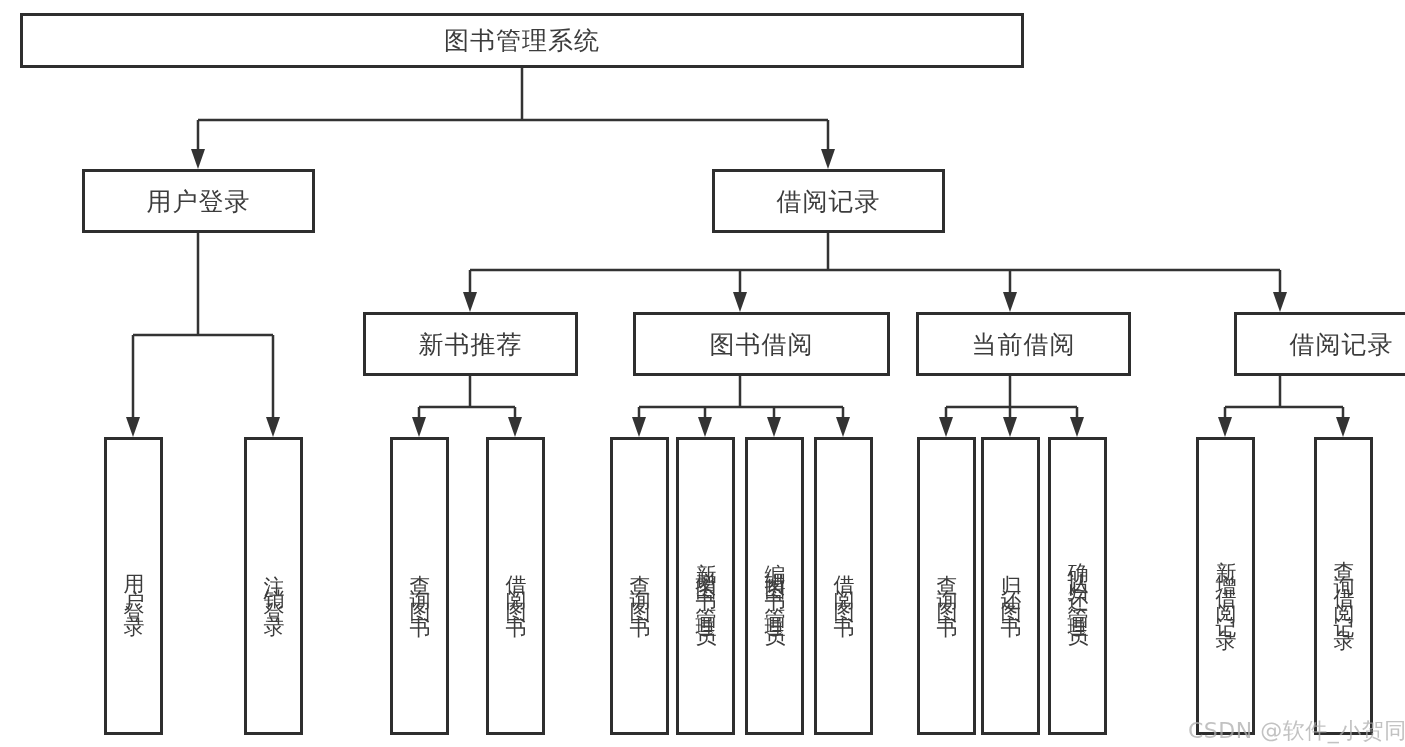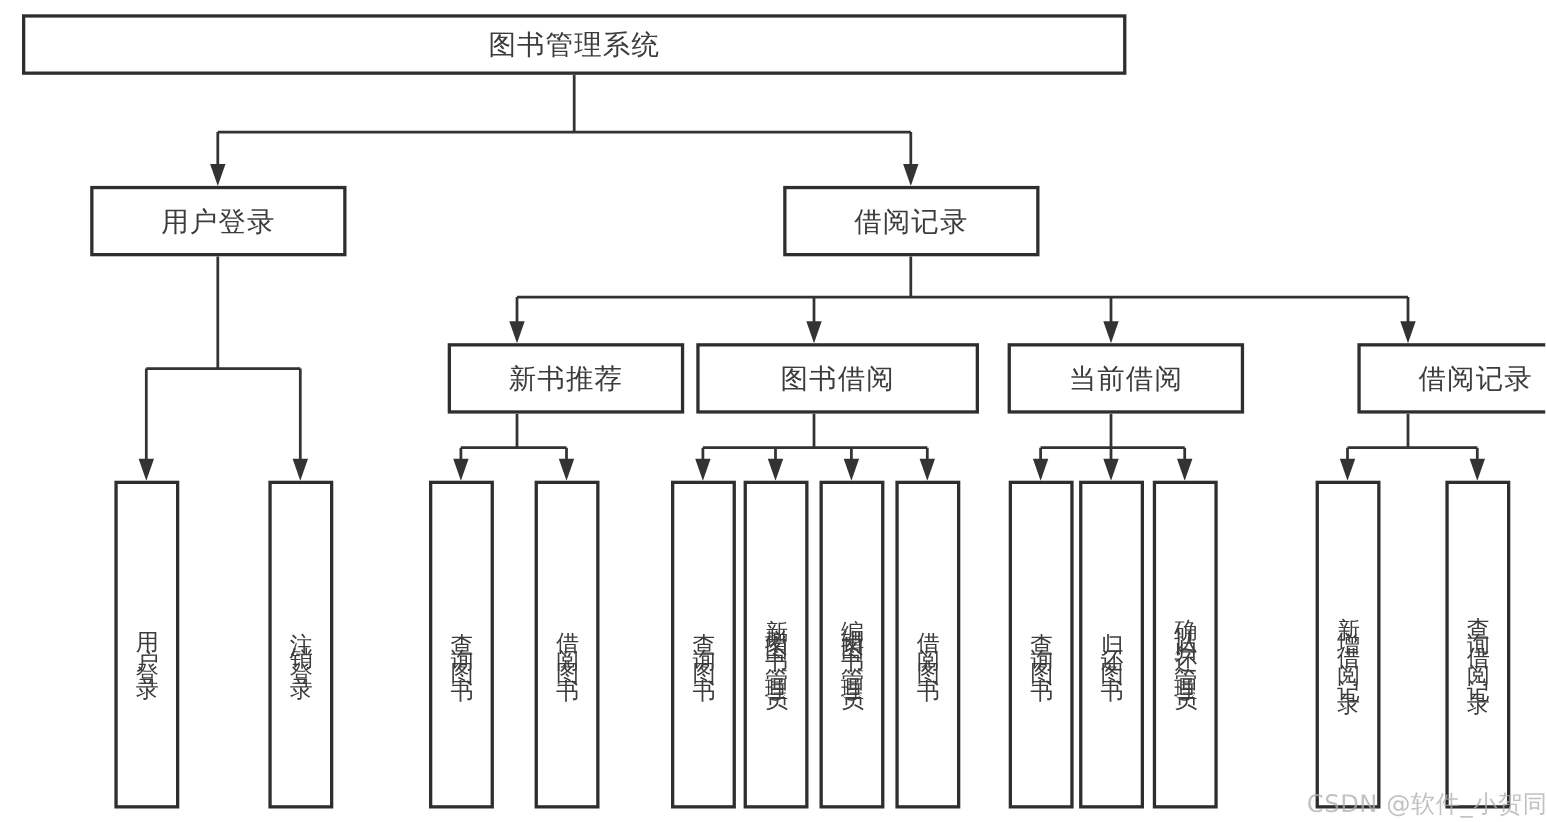--- a/index.html
+++ b/index.html
@@ -100,21 +100,21 @@
       <polygon points="1218,417 1232,417 1225,437"></polygon>
       <polygon points="1336,417 1350,417 1343,437"></polygon>
     </g>
   </svg>
 
   <div class="box root" style="left:20px; top:13px; width:1004px; height:55px;">图书管理系统</div>
 
   <div class="box lvl" style="left:82px; top:169px; width:233px; height:64px;">用户登录</div>
   <div class="box lvl" style="left:712px; top:169px; width:233px; height:64px;">借阅记录</div>
 
-  <div class="box lvl" style="left:363px; top:312px; width:215px; height:64px;margin-left:44px;">新书推荐</div>
+  <div class="box lvl" style="left:363px; top:312px; width:215px; height:64px;">新书推荐</div>
   <div class="box lvl" style="left:633px; top:312px; width:257px; height:64px;">图书借阅</div>
   <div class="box lvl" style="left:903px; top:312px; width:215px; height:64px;margin-left:13px;">当前借阅</div>
   <div class="box lvl" style="left:1234px; top:312px; width:215px; height:64px;">借阅记录</div>
 
   <div class="box leaf" style="left:104px;">
     <span class="v">用户登录</span>
   </div>
   <div class="box leaf" style="left:244px;">
     <span class="v">注销登录</span>
   </div>

